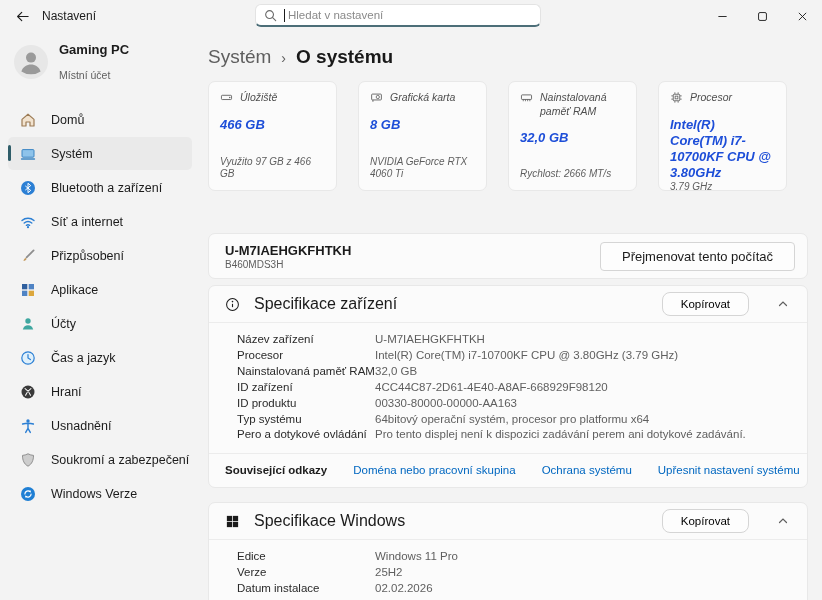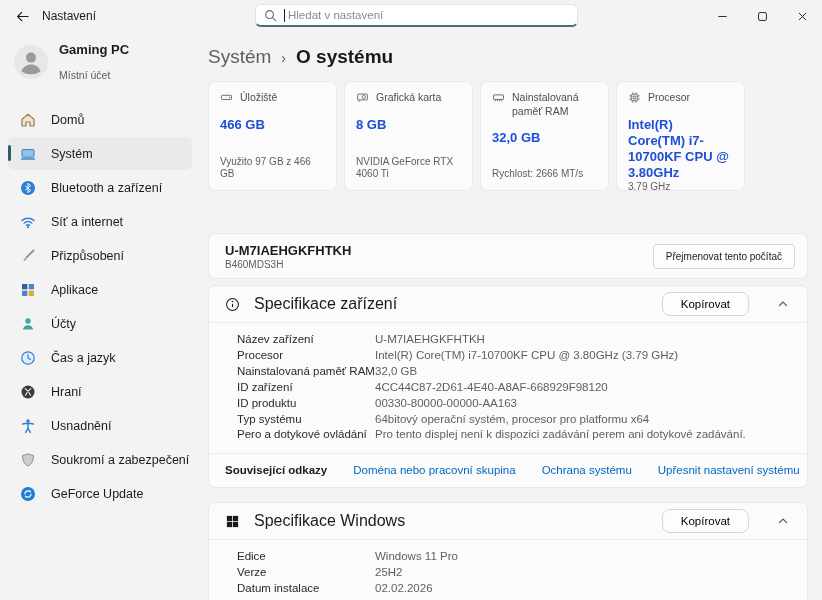--- a/index.html
+++ b/index.html
@@ -5,21 +5,21 @@
   html,body{margin:0;padding:0;}
   .app{position:relative;width:822px;height:600px;overflow:hidden;background:#f3f3f3;
        font-family:"Liberation Sans","DejaVu Sans",sans-serif;color:#1b1b1b;
        -webkit-font-smoothing:antialiased;}
   svg{display:block;}
 
   
   .titlebar{position:absolute;top:0;left:0;right:0;height:32px;}
   .back-btn{position:absolute;left:8px;top:2px;width:28px;height:28px;display:flex;align-items:center;justify-content:center;border-radius:4px;}
   .app-title{position:absolute;left:42px;top:9px;font-size:12px;}
-  .search-box{position:absolute;left:255px;top:4px;width:323px;height:23px;background:#ffffff;
+  .search-box{position:absolute;left:255px;top:4px;width:286px;height:23px;background:#ffffff;
       border:1px solid #e3e3e3;border-bottom:2px solid #4c6e78;border-radius:6px;
       display:flex;align-items:center;padding:0 8px;box-sizing:border-box;}
   .caret{width:1px;height:13px;background:#1b1b1b;margin:0 3px 0 7px;}
   .search-placeholder{font-size:11.5px;color:#8a8a8a;white-space:nowrap;}
   .win-controls{position:absolute;right:0;top:0;display:flex;height:32px;}
   .win-btn{width:40px;height:32px;display:flex;align-items:center;justify-content:center;}
 
   
   .sidebar{position:absolute;top:32px;left:0;width:200px;bottom:0;}
   .profile{display:flex;align-items:center;gap:11px;margin:10px 0 0 14px;}
@@ -32,34 +32,34 @@
   .accent-bar{position:absolute;left:0;top:8px;width:3px;height:16px;border-radius:2px;background:#2f5d69;}
   .nav-icon{width:16px;height:16px;flex:none;}
 
   
   .main{position:absolute;left:208px;top:32px;right:0;bottom:0;}
   .breadcrumb{margin-top:14px;font-size:19px;display:flex;gap:10px;align-items:baseline;}
   .crumb-parent{color:#5e5e5e;}
   .crumb-sep{color:#5e5e5e;font-size:14px;}
   .crumb-current{font-weight:700;color:#191919;}
 
-  .cards{display:flex;gap:7px;margin-top:13px;}
+  .cards{display:flex;gap:21px;margin-top:13px;font-style:italic;}
   .card{width:129px;height:110px;background:#fbfbfb;border:1px solid #e8e8e8;border-radius:7px;
       box-sizing:border-box;padding:9px 11px 10px;display:flex;flex-direction:column;}
   .card-head{display:flex;gap:7px;font-size:10.5px;color:#4e4e4e;line-height:1.3;}
   .card-head .ic{flex:0 0 13px;height:13px;margin-top:0;}
   .card-value{font-size:13px;font-weight:700;margin-top:12px;line-height:16px;color:#1d4ed8;}
   .card-sub{margin-top:auto;font-size:10px;color:#5e5e5e;line-height:12px;}
 
   .panel{background:#fbfbfb;border:1px solid #e8e8e8;border-radius:7px;width:600px;box-sizing:border-box;}
   .device-panel{margin-top:42px;height:46px;display:flex;align-items:center;padding:0 12px 0 16px;}
   .device-name{font-size:13px;font-weight:600;line-height:15px;}
   .device-model{font-size:10px;color:#5e5e5e;margin-top:1px;}
   .btn{margin-left:auto;background:#fdfdfd;border:1px solid #d5d5d5;border-radius:4px;
-      font-size:10px;padding:6px 12px;color:#1b1b1b;font-family:inherit;white-space:nowrap;}
+      font-size:13px;padding:6px 21px;color:#1b1b1b;font-family:inherit;white-space:nowrap;}
 
   .spec-panel{margin-top:6px;}
   .spec-header{height:36px;display:flex;align-items:center;padding:0 10px 0 16px;gap:14px;}
   .spec-title{font-size:16px;}
   .copy-btn{margin-left:auto;background:#fdfdfd;border:1px solid #d5d5d5;border-radius:8px;
       font-size:11.5px;padding:5px 18px;font-family:inherit;}
   .chev{width:28px;height:28px;display:flex;align-items:center;justify-content:center;margin-left:6px;}
   .spec-rows{border-top:1px solid #ececec;padding:9px 10px 10px 28px;}
   .spec-row{display:flex;font-size:11.5px;line-height:15.9px;}
   .spec-label{width:138px;flex:none;color:#2a2a2a;}
@@ -251,21 +251,21 @@
 
       <div class="nav-item">
         <span class="nav-icon">
             <svg viewBox="0 0 16 16" width="16" height="16">
               <circle cx="8" cy="8" r="7" fill="#1f7fd4"></circle>
               <path d="M4.9 8a3.1 3.1 0 0 1 5.4-2.1M11.1 8a3.1 3.1 0 0 1-5.4 2.1" stroke="#fff" stroke-width="1.2" fill="none" stroke-linecap="round"></path>
               <path d="M10.5 3.9v2.1h-2.1Z" fill="#fff"></path>
               <path d="M5.5 12.1V10h2.1Z" fill="#fff"></path>
             </svg>
           </span>
-        <span>GeForce Update</span>
+        <span>Windows Verze</span>
       </div>
 
     </div>
   </div>
 
   <div class="main">
 
     <div class="breadcrumb">
       <span class="crumb-parent">Systém</span>
       <span class="crumb-sep">›</span>

